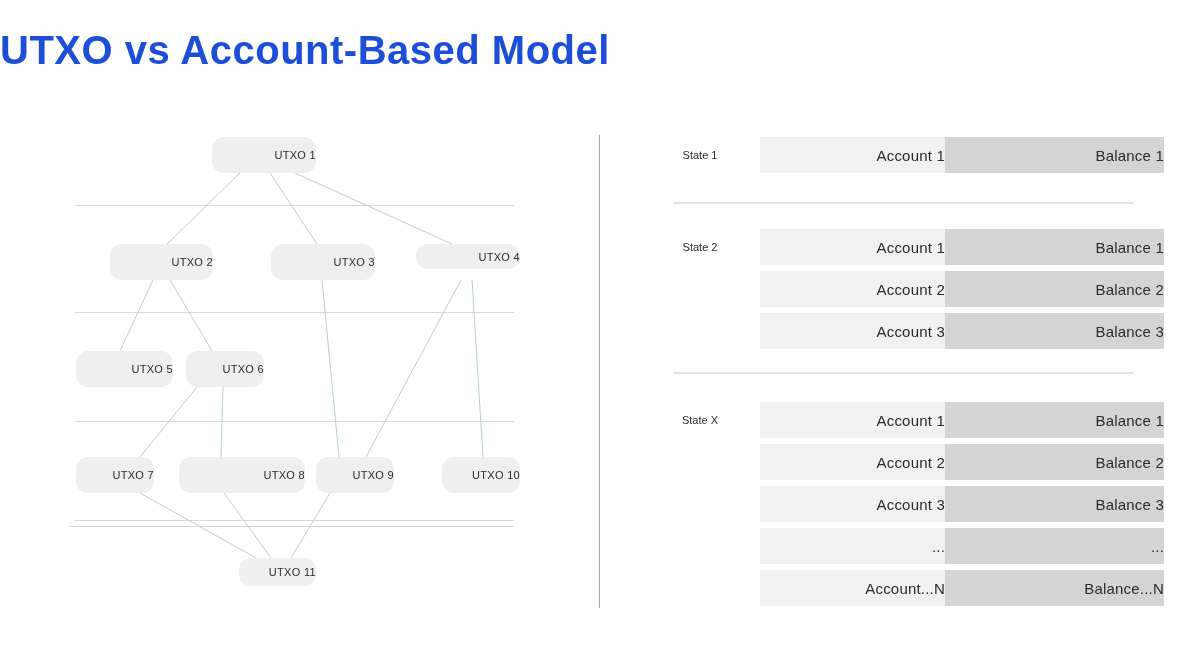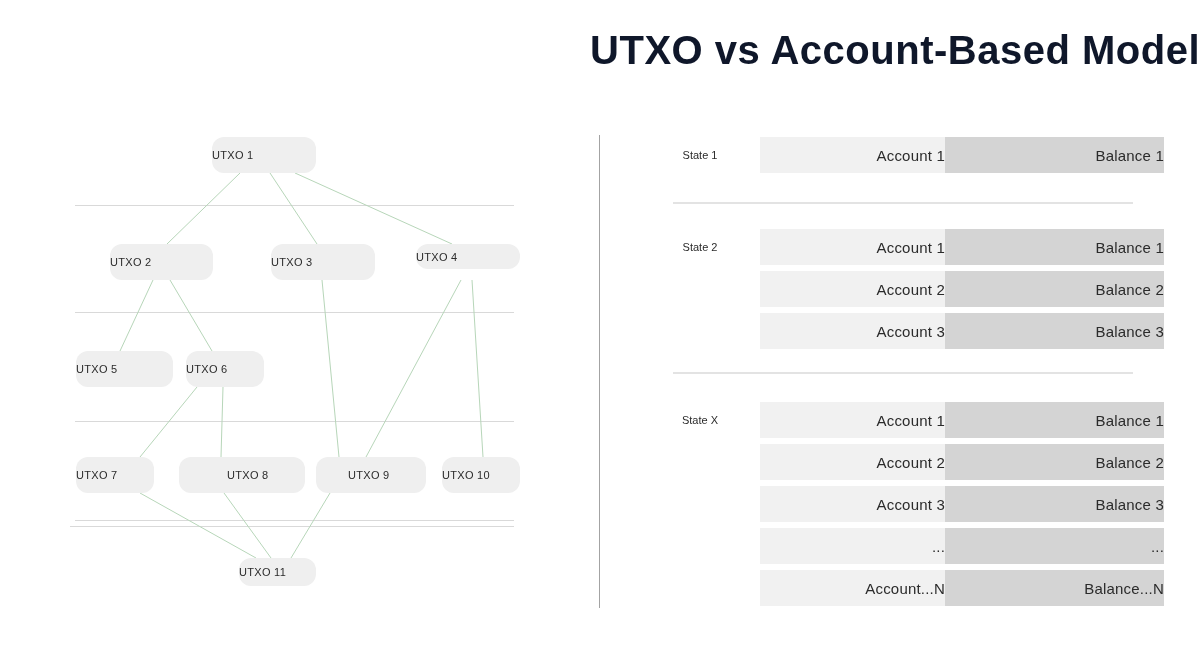--- a/index.html
+++ b/index.html
@@ -6,34 +6,34 @@
   .canvas{
     position:relative;
     width:1200px;height:670px;
     background:#ffffff;
     font-family:"Liberation Sans", sans-serif;
     overflow:hidden;
   }
   .title{
     position:absolute;
     top:28px;left:0;right:0;
-    text-align:right;
+    text-align:left;
     font-size:40px;
     font-weight:700;
     letter-spacing:0.5px;
-    color:#0f172a;
+    color:#1d4ed8;
   }
   .lines-svg{
     position:absolute;
     left:0;top:0;
     width:1200px;height:670px;
   }
   .utxo-box{
     position:absolute;
-    display:flex;align-items:center;justify-content:flex-start;
+    display:flex;align-items:center;justify-content:flex-end;
     font-size:11px;
     letter-spacing:0.3px;
     color:#2b2b2b;
     border-radius:12px;
   }
   .state-label{
     position:absolute;
     left:660px;width:80px;height:36px;
     line-height:36px;
     text-align:center;
@@ -99,21 +99,21 @@
       </div>
       <div class="utxo-box" style="left: 186px; top: 351px; width: 78px; height: 36px; background: rgb(239, 239, 239);">
         <span>UTXO 6</span>
       </div>
       <div class="utxo-box" style="left: 76px; top: 457px; width: 78px; height: 36px; background: rgb(239, 239, 239);">
         <span>UTXO 7</span>
       </div>
       <div class="utxo-box" style="left: 179px; top: 457px; width: 78px; height: 36px; background: rgb(239, 239, 239); padding-left: 48px;">
         <span>UTXO 8</span>
       </div>
-      <div class="utxo-box" style="left: 316px; top: 457px; width: 78px; height: 36px; background: rgb(239, 239, 239); padding-left: 32px;">
+      <div class="utxo-box" style="left: 316px; top: 457px; width: 78px; height: 36px; background: rgb(239, 239, 239);">
         <span>UTXO 9</span>
       </div>
       <div class="utxo-box" style="left: 442px; top: 457px; width: 78px; height: 36px; background: rgb(239, 239, 239);">
         <span>UTXO 10</span>
       </div>
       <div class="utxo-box" style="left: 239px; top: 558px; width: 77px; height: 28px; background: rgb(239, 239, 239);">
         <span>UTXO 11</span>
       </div>
     </div>
 

